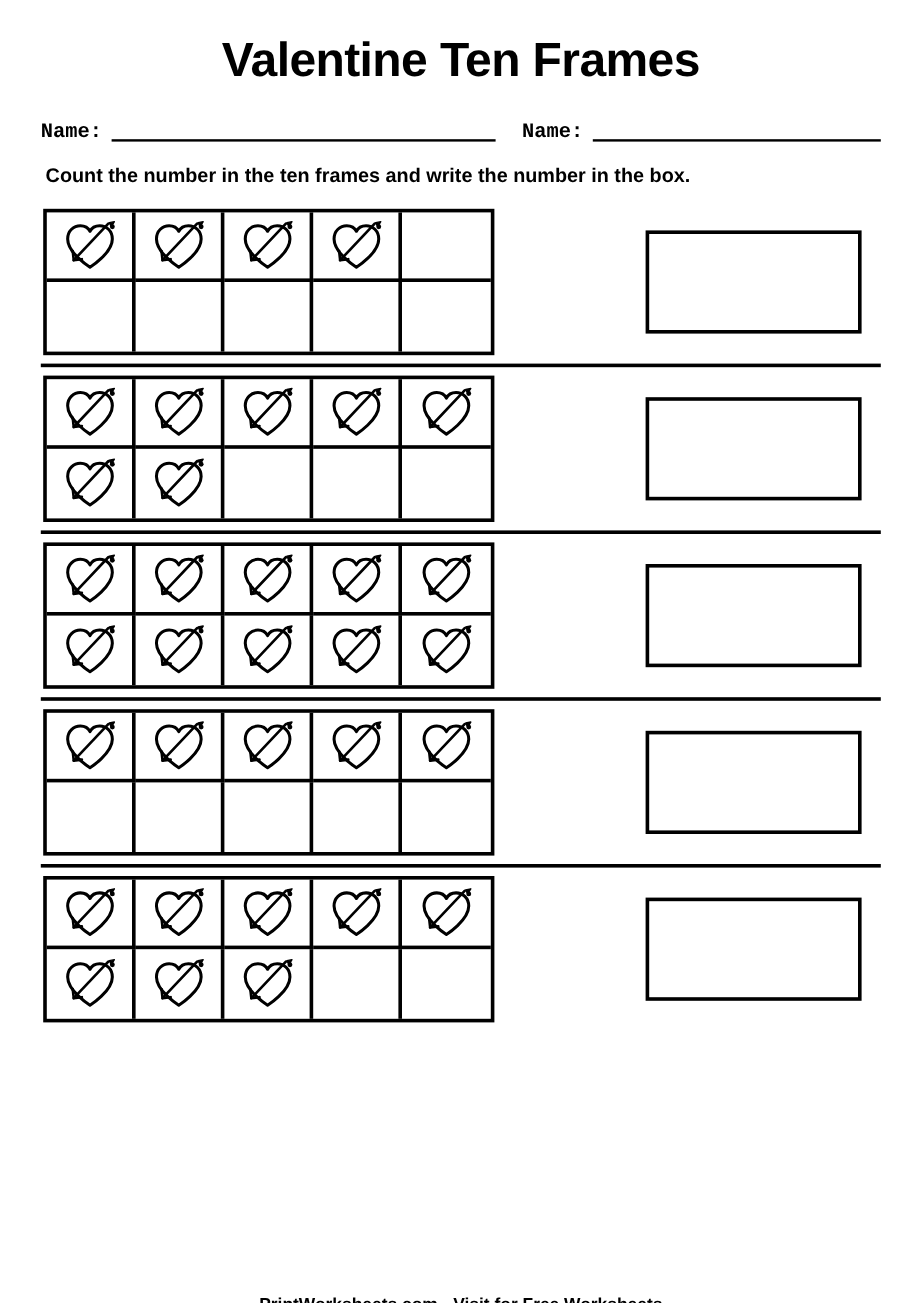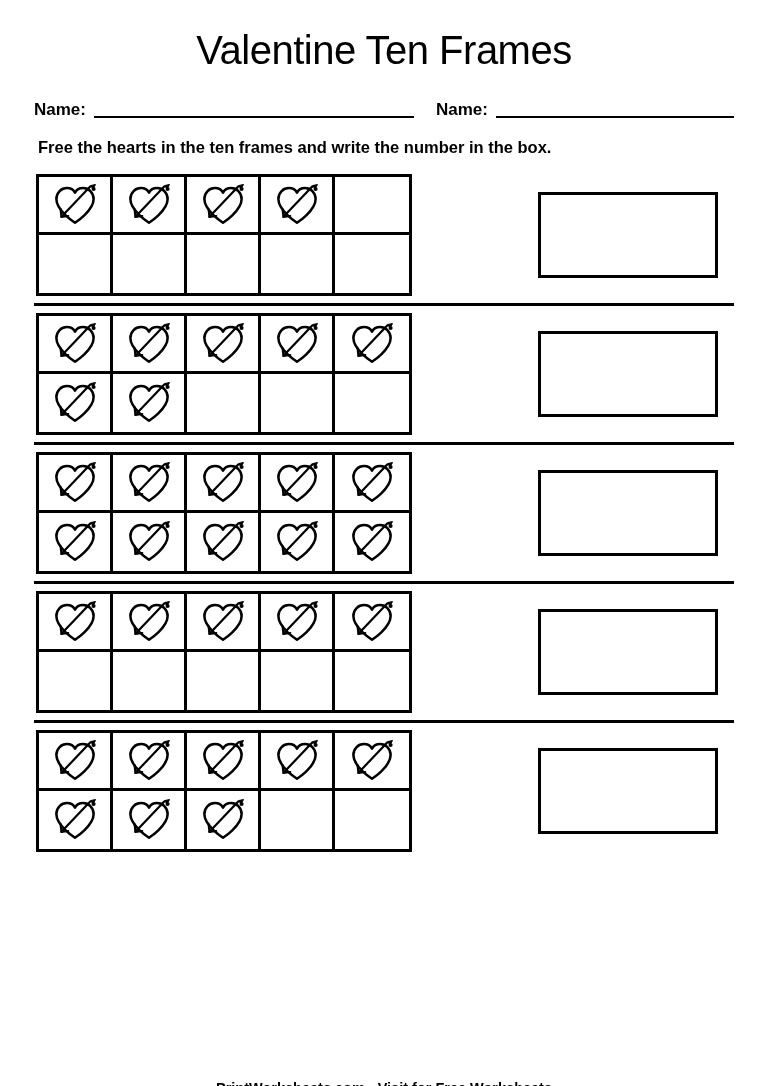--- a/index.html
+++ b/index.html
@@ -18,32 +18,33 @@
   .page {
     width: 768px;
     height: 1086px;
     box-sizing: border-box;
     padding: 0 34px;
     position: relative;
   }
   .title {
     text-align: center;
     font-size: 40px;
-    font-weight: normal;
+    font-weight: bold;
     letter-spacing: -0.5px;
     margin: 26px 0 0 0;
     padding: 0;
     line-height: 1.2;
   }
   .name-date-row {
     display: flex;
     align-items: flex-end;
     margin-top: 26px;
     font-size: 17px;
     font-weight: bold;
+    font-family: Liberation Mono, monospace;
   }
   .name-label { white-space: nowrap; }
   .name-line {
     flex: 0 0 320px;
     border-bottom: 2px solid #000;
     height: 16px;
     margin: 0 0 2px 8px;
   }
   .date-label { white-space: nowrap; margin-left: 22px; }
   .date-line {
@@ -117,21 +118,21 @@
 
   <h1 class="title">Valentine Ten Frames</h1>
 
   <div class="name-date-row">
     <span class="name-label">Name:</span>
     <span class="name-line"></span>
     <span class="date-label">Name:</span>
     <span class="date-line"></span>
   </div>
 
-  <div class="instructions">Free the hearts in the ten frames and write the number in the box.</div>
+  <div class="instructions">Count the number in the ten frames and write the number in the box.</div>
 
   <div class="problems">
       <div class="problem-row">
         <div class="tenframe">
           <div class="cell">
             <span>
               <svg class="heart-svg" viewBox="0 0 60 52" xmlns="http://www.w3.org/2000/svg">
   <path d="M30 47 C30 47 8 33 8 19 C8 11 14 6 20.5 6 C25 6 28.5 8.5 30 11.5 C31.5 8.5 35 6 39.5 6 C46 6 52 11 52 19 C52 33 30 47 30 47 Z" fill="none" stroke="#000" stroke-width="3" stroke-linejoin="round"></path>
   <path d="M48 4 L14 40" fill="none" stroke="#000" stroke-width="2.6" stroke-linecap="round"></path>
   <path d="M14 40 L13 31 M14 40 L22 39" fill="none" stroke="#000" stroke-width="2.6" stroke-linecap="round"></path>

